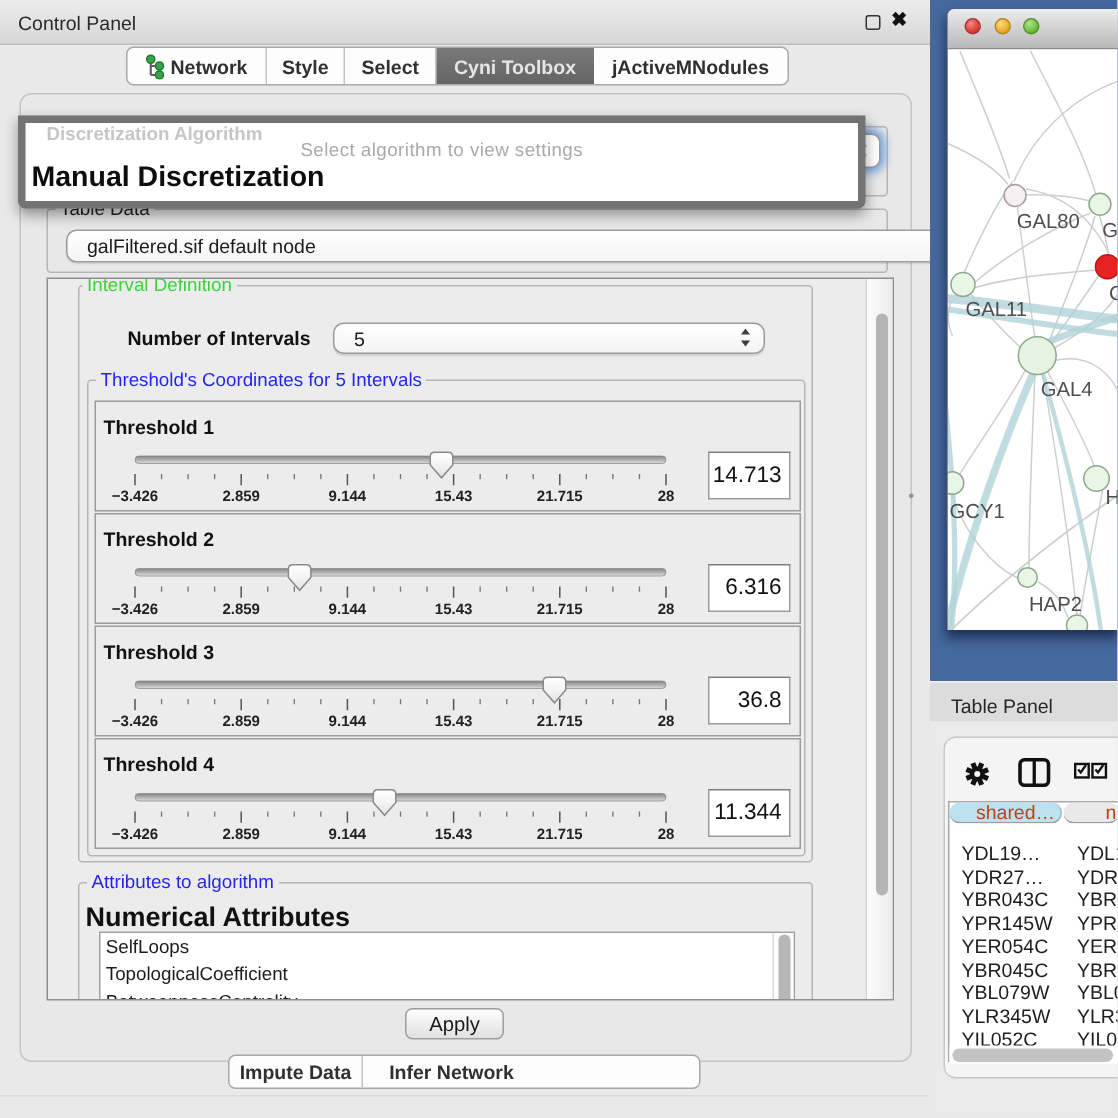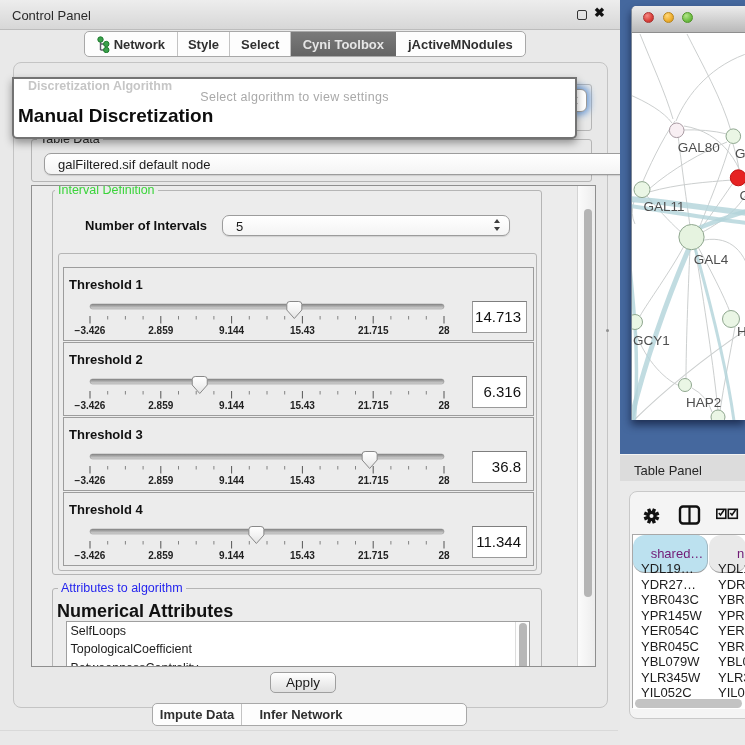--- a/index.html
+++ b/index.html
@@ -46,42 +46,42 @@
 
 #attrlist { position:absolute; left:34px; top:435px; width:464px; height:60px; border:1px solid #9f9f9f; background:#fff; }
 #attrlist .it { position:absolute; left:3.5px; font-size:12.5px; color:#1c1c1c; }
 #attrsb { position:absolute; right:0; top:0; width:14px; height:100%; background:#fdfdfd; border-left:1px solid #dcdcdc; }
 #attrsb .thumb { position:absolute; left:3px; top:1px; width:8px; height:70px; background:#b7b7b7; border-radius:4px; }
 
 #applybtn { left:270px; top:672px; width:66px; height:21px; background:linear-gradient(#ffffff,#e0e0e0);
   border:1px solid #9f9f9f; border-radius:5px; font-size:13.5px; color:#1b1b1b;
   text-align:center; line-height:19px; }
 
-#overlay { left:12px; top:77px; width:565px; height:62px; background:#fff; border:2px solid #737373;
+#overlay { left:12px; top:77px; width:565px; height:62px; background:#fff; border:5px solid #737373;
   border-radius:0 0 5px 5px; box-shadow:0 4px 9px rgba(0,0,0,0.38); z-index:30; }
 #overlay .ghost { position:absolute; left:14px; top:0px; font-size:12.5px; font-weight:bold; color:#c6c6c6; }
 #overlay .hint { position:absolute; left:0; top:11px; width:100%; text-align:center; font-size:12.5px; letter-spacing:0.3px; color:#a9a9a9; }
 #overlay .i1 { position:absolute; left:4px; top:26px; font-size:19px; font-weight:bold; color:#0d0d0d; }
 #overlay .i2 { position:absolute; left:4px; top:40px; font-size:13px; color:#0d0d0d; }
 
 #blue { left:620px; top:0; width:125px; height:454px; background:#45689e; }
 #netwin { left:11px; top:6px; width:114px; height:414px; background:#fff; border-left:1px solid #7d8897;
   border-radius:5px 0 0 0; box-shadow:0 5px 8px rgba(5,10,35,0.6); }
 #nettb { left:0; top:0; width:114px; height:27px; border-radius:5px 0 0 0;
   background:linear-gradient(#ececec,#b9b9b9); border-bottom:1px solid #8e8e8e; }
 .mbtn { position:absolute; top:5.5px; width:11px; height:11px; border-radius:50%; }
 #netcontent { left:0; top:28px; width:114px; height:386px; overflow:hidden; }
 
 #tphdr { left:620px; top:454px; width:125px; height:27px; background:#dcdcdc; border-top:1px solid #f2f2f2; }
 #tphdr .t { position:absolute; left:14px; top:8px; font-size:13px; color:#262626; }
 #tpbg { left:620px; top:481px; width:125px; height:264px; background:#eaeaea; }
 #tppanel { left:629px; top:491px; width:130px; height:228px; background:#f4f4f4;
   border:1px solid #c9c9c9; border-radius:8px; }
 #dtable { left:632px; top:534px; width:113px; height:174px; background:#fff; border:1px solid #a8a8a8; border-right:none; }
-.hcell { position:absolute; top:0; height:38px; font-size:13px; color:#701a75;
+.hcell { position:absolute; top:0; height:14px; font-size:13px; color:#c2410c;
   display:flex; align-items:center; justify-content:center;border-radius:12px; }
 .trow { position:absolute; font-size:13px; color:#1d1d1d; white-space:nowrap; }
 #hsb { position:absolute; left:0px; top:162px; width:113px; height:12px; background:#fff; }
 #hsb .thumb { position:absolute; left:2px; top:1.5px; width:107px; height:9px; background:#c3c3c3; border-radius:4.5px; }
 #botline { left:0; top:730px; width:618px; height:1px; background:#d9d9d9; }
 </style>
 </head>
 <body>
 
 <div id="titlebar" class="abs">
@@ -129,20 +129,21 @@
   <div class="gtitle" style="left:23px; top:-3px; color:#3ad43a; background:#ececec;">Interval Definition</div>
 
   <div style="position:absolute; left:53px; top:32px; font-size:13px; font-weight:bold; color:#111;">Number of Intervals</div>
   <div class="combo" style="position:absolute; left:190px; top:29px; width:288px; height:21px;">
     <div class="ctext">5</div>
     <div class="arr up" style="right:9px; top:3px;"></div>
     <div class="arr dn" style="right:9px; top:11px;"></div>
   </div>
 
   <div class="group" style="position:absolute; left:26px; top:67px; width:479px; height:318px;"></div>
+  <div class="gtitle" style="left:32px; top:60px; color:#2525ee; background:#ececec;">Threshold's Coordinates for 5 Intervals</div>
 
   <div class="thrpanel" style="top:81px;">
     <div class="lbl">Threshold 1</div>
     <svg width="469" height="73" style="position:absolute;left:-2px;top:0;">
       <g id="sl1">
           <rect x="28" y="36" width="354" height="5" rx="2.5" fill="url(#gtrack)" stroke="#8a8a8a" stroke-width="0.5"></rect>
           <line x1="28" y1="48" x2="28" y2="55.5" stroke="#555" stroke-width="1"></line>
           <line x1="45.7" y1="48" x2="45.7" y2="51.5" stroke="#777" stroke-width="0.9"></line>
           <line x1="63.4" y1="48" x2="63.4" y2="51.5" stroke="#777" stroke-width="0.9"></line>
           <line x1="81.1" y1="48" x2="81.1" y2="51.5" stroke="#777" stroke-width="0.9"></line>

